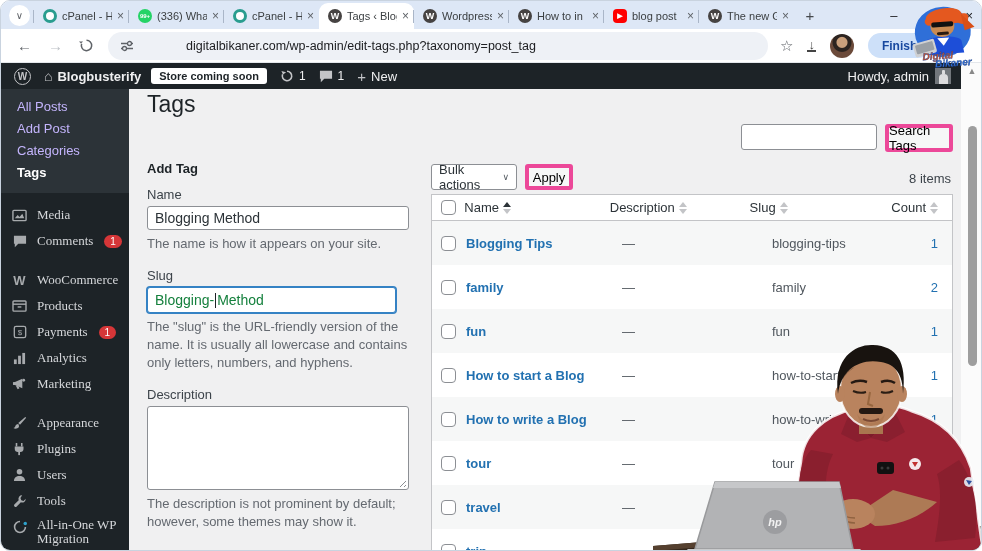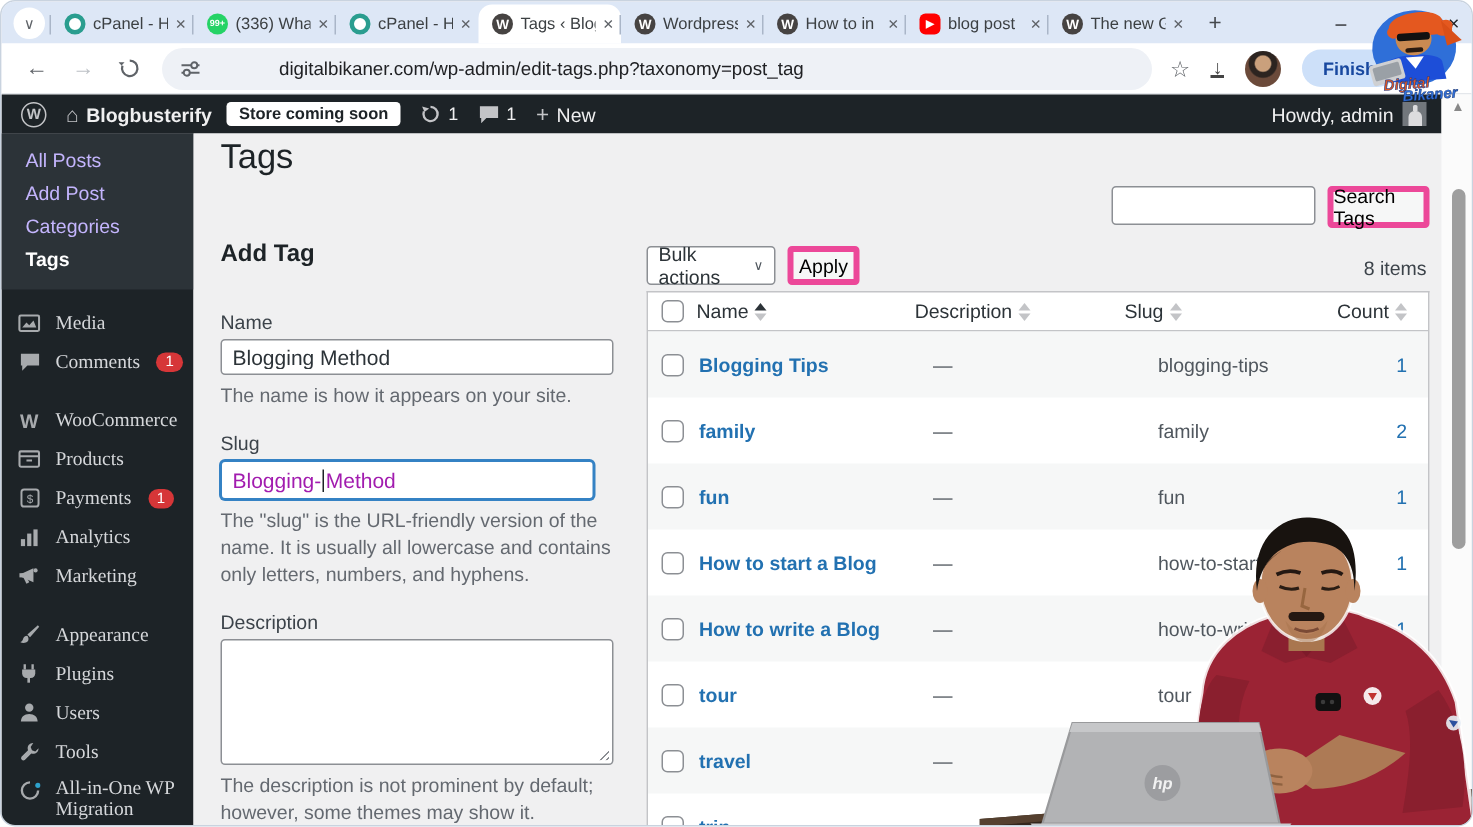--- a/index.html
+++ b/index.html
@@ -79,27 +79,27 @@
   .content { position:absolute; left:128px; top:88px; width:832px; height:463px; background:#f0f0f1; }
   .page-title { position:absolute; left:18px; top:2px; font-size:23px; font-weight:400; color:#1d2327; }
 
   .search-input { position:absolute; left:612px; top:35px; width:136px; height:26px; background:#fff;
                   border:1px solid #8c8f94; border-radius:3px; padding:0 6px; font-size:13px; }
   .btn-outline { background:#f6f7f7; border:4px solid #ec4899; color:#000000; border-radius:3px;
                  font-size:13px; display:flex; align-items:center; justify-content:center; }
   .search-btn { position:absolute; left:756px; top:35px; width:68px; height:28px; }
 
   .form-col { position:absolute; left:18px; top:72px; width:262px; }
-  .form-h { font-size:16px; font-weight:bold; color:#1d2327; margin-bottom:28px; }
+  .form-h { font-size:13px; font-weight:bold; color:#1d2327; margin-bottom:11px; }
   .flabel { font-size:13px; color:#3c434a; margin-bottom:4px; }
   .finput { width:262px; height:24px; background:#fff; border:1px solid #8c8f94; border-radius:3px;
             padding:0 7px; font-size:14px; color:#2c3338; }
   .fhelp { font-size:13px; color:#646970; line-height:18px; margin:5px 0 15px; }
   .slugbox { width:249px; height:26px; background:#fff; border:1.5px solid #3582c4; border-radius:3px;
-             box-shadow:0 0 0 1px #3582c4; padding:0 7px; font-size:14px; color:#a21caf; display:flex; align-items:center; }
+             box-shadow:0 0 0 1px #3582c4; padding:0 7px; font-size:14px; color:#15803d; display:flex; align-items:center; }
   .caret { display:inline-block; width:1px; height:15px; background:#1d2327; margin:0 1px; }
   .ftextarea { position:relative; width:262px; height:84px; background:#fff; border:1px solid #8c8f94; border-radius:3px; }
   .resize-h { position:absolute; right:2px; bottom:2px; width:9px; height:9px;
               background:repeating-linear-gradient(135deg, transparent 0 2px, #8c8f94 2px 3px);
               clip-path:polygon(100% 0, 100% 100%, 0 100%); }
 
   .bulk-select { position:absolute; left:302px; top:75px; width:86px; height:26px; background:#fff;
                  border:1px solid #8c8f94; border-radius:3px; font-size:13px; color:#2c3338;
                  display:flex; align-items:center; justify-content:space-between; padding:0 7px; }
   .bulk-chev { font-size:9px; color:#50575e; }

